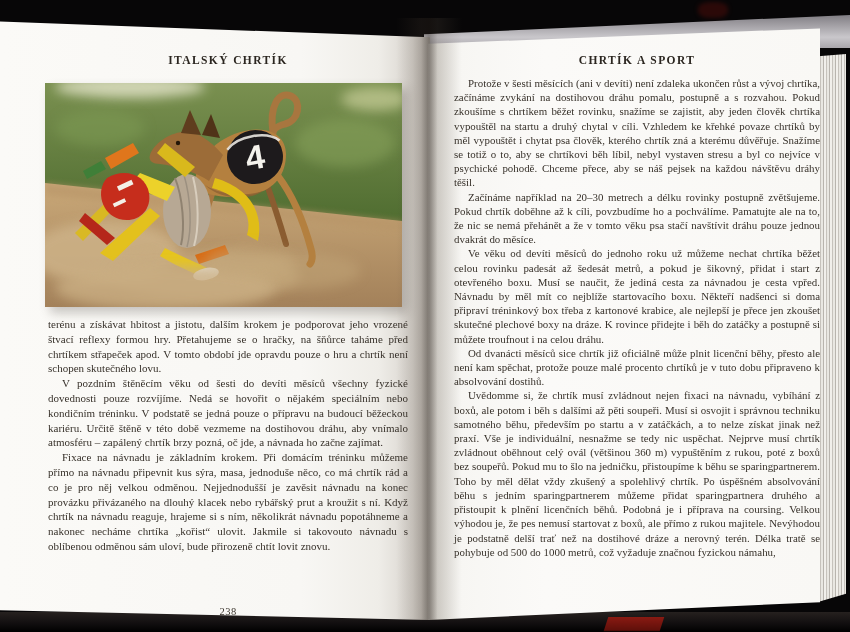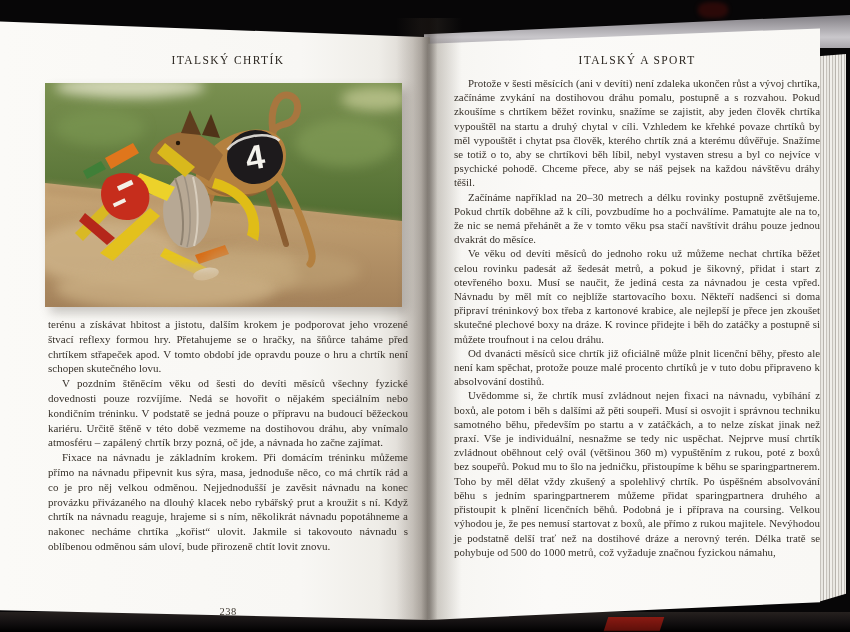--- a/index.html
+++ b/index.html
@@ -24,21 +24,21 @@
   .right-page{left:428px;top:26px;width:392px;height:594px;
     background:linear-gradient(to right,#c3bfb8 0%,#e9e7e2 2.5%,#f7f6f3 8%,#fbfaf8 30%,#f9f8f5 100%);
     clip-path:polygon(0 3%,100% 0.4%,100% 97%,0 100%);}
   .page-edges{position:absolute;left:818px;top:54px;width:28px;height:548px;
     background:repeating-linear-gradient(to right,#f1efeb 0 2px,#c6c2bc 2px 3px,#e9e7e2 3px 5px,#b8b4ae 5px 6px);
     clip-path:polygon(0 0.4%,100% 0,100% 98.5%,0 100%);}
   .gutter-shadow{position:absolute;left:396px;top:18px;width:66px;height:602px;pointer-events:none;z-index:5;
     background:linear-gradient(to right,rgba(72,60,50,0) 0%,rgba(72,60,50,.22) 38%,rgba(40,32,26,.42) 50%,rgba(92,82,70,.20) 63%,rgba(92,82,70,0) 100%);}
 
   
-  .running-header{position:absolute;text-align:center;font-weight:normal;font-size:11.5px;
+  .running-header{position:absolute;text-align:center;font-weight:bold;font-size:11.5px;
     letter-spacing:1.4px;color:#2b2620;}
   .left-page .running-header{left:48px;top:36px;width:360px;}
   .right-page .running-header{left:26px;top:28px;width:366px;}
   .body-text{position:absolute;text-align:justify;color:#37312a;}
   .left-page .body-text{left:48px;top:299px;width:360px;font-size:11px;line-height:14.8px;}
   .right-page .body-text{left:26px;top:50px;width:366px;font-size:10.9px;line-height:14.2px;}
   .body-text p{margin:0;text-indent:14px;}
   .body-text p.continuation{text-indent:0;}
   .page-number{position:absolute;text-align:center;font-size:10.5px;color:#3a342c;letter-spacing:.5px;}
   .left-page .page-number{left:48px;top:588px;width:360px;}
@@ -151,21 +151,21 @@
     <div class="body-text">
       <p class="continuation">terénu a získávat hbitost a jistotu, dalším krokem je podporovat jeho vrozené štvací reflexy formou hry. Přetahujeme se o hračky, na šňůrce taháme před chrtíkem střapeček apod. V tomto období jde opravdu pouze o hru a chrtík není schopen skutečného lovu.</p>
       <p>V pozdním štěněcím věku od šesti do devíti měsíců všechny fyzické dovednosti pouze rozvíjíme. Nedá se hovořit o nějakém speciálním nebo kondičním tréninku. V podstatě se jedná pouze o přípravu na budoucí běžeckou kariéru. Určitě štěně v této době vezmeme na dostihovou dráhu, aby vnímalo atmosféru – zapálený chrtík brzy pozná, oč jde, a návnada ho začne zajímat.</p>
       <p>Fixace na návnadu je základním krokem. Při domácím tréninku můžeme přímo na návnadu připevnit kus sýra, masa, jednoduše něco, co má chrtík rád a co je pro něj velkou odměnou. Nejjednodušší je zavěsit návnadu na konec provázku přivázaného na dlouhý klacek nebo rybářský prut a kroužit s ní. Když chrtík na návnadu reaguje, hrajeme si s ním, několikrát návnadu popotáhneme a nakonec necháme chrtíka „kořist“ ulovit. Jakmile si takovouto návnadu s oblíbenou odměnou sám uloví, bude přirozeně chtít lovit znovu.</p>
     </div>
 
     <div class="page-number">238</div>
   </div>
 
   <div class="page right-page">
-    <div class="running-header">ITALSKÝ A SPORT</div>
+    <div class="running-header">CHRTÍK A SPORT</div>
 
     <div class="body-text">
       <p>Protože v šesti měsících (ani v devíti) není zdaleka ukončen růst a vývoj chrtíka, začínáme zvykání na dostihovou dráhu pomalu, postupně a s rozvahou. Pokud zkoušíme s chrtíkem běžet rovinku, snažíme se zajistit, aby jeden člověk chrtíka vypouštěl na startu a druhý chytal v cíli. Vzhledem ke křehké povaze chrtíků by měl vypouštět i chytat psa člověk, kterého chrtík zná a kterému důvěřuje. Snažíme se totiž o to, aby se chrtíkovi běh líbil, nebyl vystaven stresu a byl co nejvíce v psychické pohodě. Chceme přece, aby se náš pejsek na každou návštěvu dráhy těšil.</p>
       <p>Začínáme například na 20–30 metrech a délku rovinky postupně zvětšujeme. Pokud chrtík doběhne až k cíli, povzbudíme ho a pochválíme. Pamatujte ale na to, že nic se nemá přehánět a že v tomto věku psa stačí navštívit dráhu pouze jednou dvakrát do měsíce.</p>
       <p>Ve věku od devíti měsíců do jednoho roku už můžeme nechat chrtíka běžet celou rovinku padesát až šedesát metrů, a pokud je šikovný, přidat i start z otevřeného boxu. Musí se naučit, že jediná cesta za návnadou je cesta vpřed. Návnadu by měl mít co nejblíže startovacího boxu. Někteří nadšenci si doma připraví tréninkový box třeba z kartonové krabice, ale nejlepší je přece jen zkoušet skutečné plechové boxy na dráze. K rovince přidejte i běh do zatáčky a postupně si můžete troufnout i na celou dráhu.</p>
       <p>Od dvanácti měsíců sice chrtík již oficiálně může plnit licenční běhy, přesto ale není kam spěchat, protože pouze malé procento chrtíků je v tuto dobu připraveno k absolvování dostihů.</p>
       <p>Uvědomme si, že chrtík musí zvládnout nejen fixaci na návnadu, vybíhání z boxů, ale potom i běh s dalšími až pěti soupeři. Musí si osvojit i správnou techniku samotného běhu, především po startu a v zatáčkách, a to nelze získat jinak než praxí. Vše je individuální, nesnažme se tedy nic uspěchat. Nejprve musí chrtík zvládnout oběhnout celý ovál (většinou 360 m) vypuštěním z rukou, poté z boxů bez soupeřů. Pokud mu to šlo na jedničku, přistoupíme k běhu se sparingpartnerem. Toho by měl dělat vždy zkušený a spolehlivý chrtík. Po úspěšném absolvování běhu s jedním sparingpartnerem můžeme přidat sparingpartnera druhého a přistoupit k plnění licenčních běhů. Podobná je i příprava na coursing. Velkou výhodou je, že pes nemusí startovat z boxů, ale přímo z rukou majitele. Nevýhodou je podstatně delší trať než na dostihové dráze a nerovný terén. Délka tratě se pohybuje od 500 do 1000 metrů, což vyžaduje značnou fyzickou námahu,</p>
     </div>
 
   </div>

